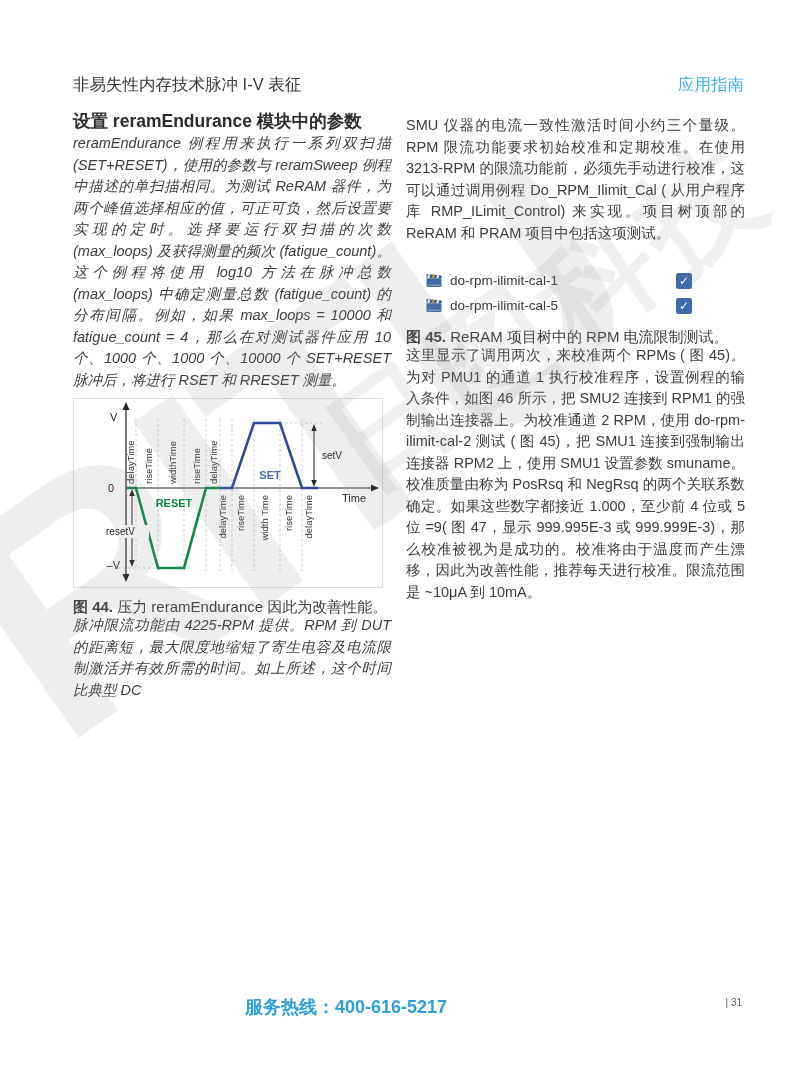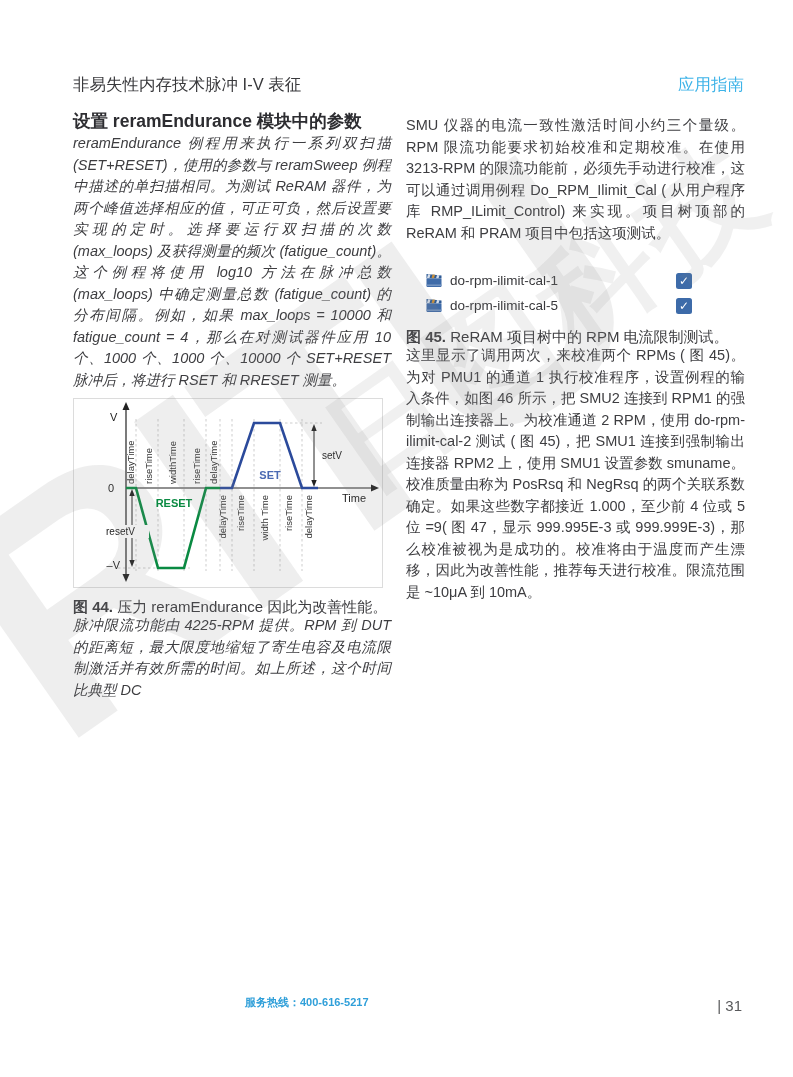--- a/index.html
+++ b/index.html
@@ -25,22 +25,22 @@
   
   .tree{margin:24px 0 0 20px;width:266px;}
   .tree-row{display:flex;align-items:center;height:25px;cursor:default;}
   .tree-row .label{margin-left:8px;font-size:13.5px;color:#38383b;}
   .checkbox{margin-left:auto;width:16px;height:16px;background:#3d6ba9;border-radius:2.5px;
             display:flex;align-items:center;justify-content:center;color:#fff;font-size:12px;
             font-weight:700;line-height:1;}
   
   .footer{position:absolute;top:995px;left:0;right:0;height:22px;z-index:2;}
   .footer-links{position:absolute;left:245px;top:0;display:flex;gap:26px;
-                font-size:11px;font-weight:600;color:#2f9fd9;}
-  .page-marker{position:absolute;right:51px;top:2px;font-size:15px;color:#58595b;}
+                font-size:18px;font-weight:600;color:#2f9fd9;}
+  .page-marker{position:absolute;right:51px;top:2px;font-size:10px;color:#58595b;}
   
   .wm{position:absolute;pointer-events:none;z-index:5;font-weight:700;line-height:1;white-space:nowrap;}
   .wm-en{top:285px;left:-70px;font-size:330px;letter-spacing:-12px;
          color:rgba(135,135,135,0.14);transform:rotate(-35deg);}
   .wm-cn{top:255px;left:295px;font-size:118px;letter-spacing:8px;
          color:rgba(135,135,135,0.12);transform:rotate(-35deg);}
   
   svg text{font-family:"Liberation Sans","DejaVu Sans",sans-serif;}
   .seg-label{font-size:9.5px;fill:#333;}
   .axis-label{font-size:11px;fill:#222;}

